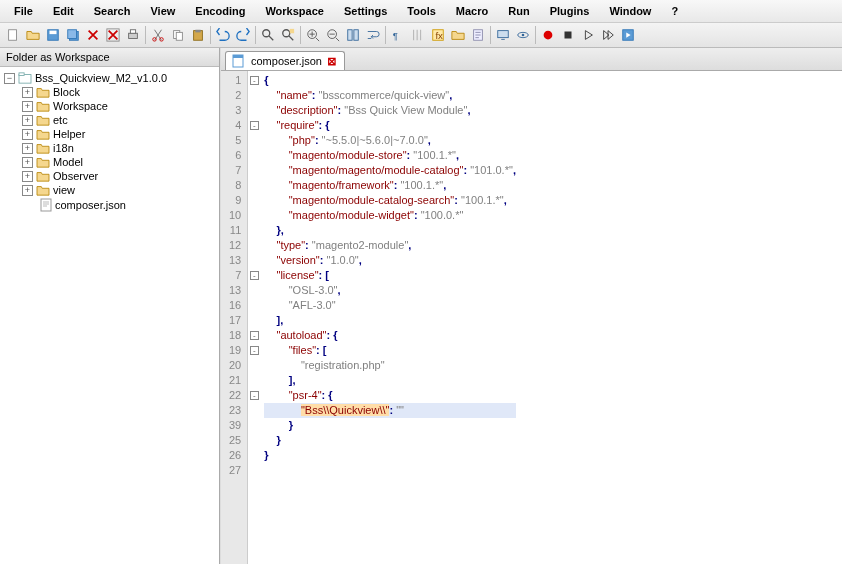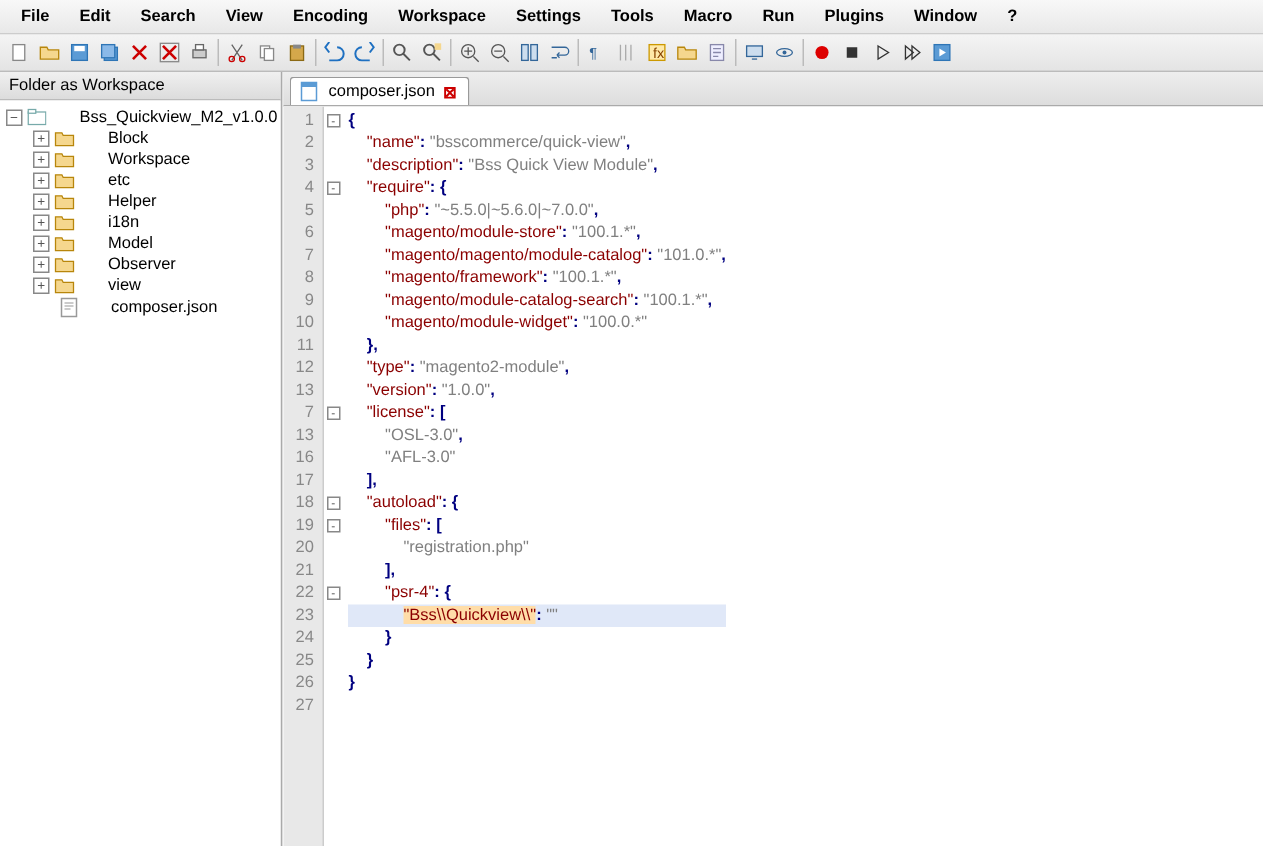--- a/index.html
+++ b/index.html
@@ -4,31 +4,31 @@
 <style>
 * { margin: 0; padding: 0; box-sizing: border-box; font-family: Tahoma, Arial, sans-serif; font-size: 11px; }
 body { background: #f0f0f0; width: 842px; height: 564px; overflow: hidden; display: flex; flex-direction: column; }
 .menubar { background: linear-gradient(#f8f8f8,#e8e8e8); display: flex; padding: 2px 4px; border-bottom: 1px solid #ccc; }
 .menubar span { padding: 3px 10px; cursor: pointer; font-weight: bold; }
 .toolbar { background: linear-gradient(#f4f4f4,#e4e4e4); display: flex; padding: 2px 3px; border-bottom: 1px solid #bbb; gap: 0; align-items: center; }
 .tb-btn { width: 18px; height: 18px; margin: 1px; display:flex; align-items:center; justify-content:center; border:1px solid transparent; border-radius:2px; cursor:pointer;}
 .tb-btn svg { width:14px; height:14px; }
 .tb-sep { width:1px; height:18px; background:#bbb; margin:0 2px; }
 .main { flex:1; display:flex; overflow:hidden; }
-.sidebar { width:188px; background:#fff; border-right:1px solid #aaa; display:flex; flex-direction:column; }
+.sidebar { width:220px; background:#fff; border-right:1px solid #aaa; display:flex; flex-direction:column; }
 .panel-title { background:linear-gradient(#f0f0f0,#dcdcdc); padding:3px 6px; border-bottom:1px solid #bbb; font-size:11px; }
 .tree { flex:1; padding:4px 2px; background:#fff; overflow:auto; }
 .tree-node { display:flex; align-items:center; padding:1px 0; white-space:nowrap; cursor:pointer; }
 .tree-indent0 { padding-left:2px; }
 .tree-indent1 { padding-left:20px; }
 .tree-indent2 { padding-left:38px; }
 .tree-toggle { width:11px; height:11px; border:1px solid #888; background:#fff; margin-right:3px; display:flex; align-items:center; justify-content:center; font-size:9px; line-height:1; color:#555; }
 .folder-icon { width:14px; height:12px; margin-right:3px; }
 .file-icon { width:12px; height:14px; margin-right:3px; }
-.tree-label { font-size:11px;margin-left:19px; }
+.tree-label { font-size:11px; }
 .editor-area { flex:1; display:flex; flex-direction:column; background:#fff; border-left:1px solid #ddd; }
 .tabstrip { background:linear-gradient(#eee,#ddd); display:flex; padding:3px 4px 0; border-bottom:1px solid #aaa; }
 .tab { background:#fff; border:1px solid #999; border-bottom:none; padding:2px 6px; display:flex; align-items:center; gap:4px; border-radius:3px 3px 0 0; }
 .tab-close { width:12px; height:12px; display:flex; align-items:center; justify-content:center; cursor:pointer; color:#c00; font-weight:bold; }
 .code-wrap { flex:1; display:flex; overflow:auto; background:#fff; font-family:Consolas,'Courier New',monospace; font-size:12px; }
 .gutter { background:#e8e8e8; text-align:right; padding:2px 6px 2px 8px; color:#888; border-right:1px solid #ccc; user-select:none; }
 .gutter div { height:15px; line-height:15px; }
 .fold { width:12px; padding-top:2px; }
 .fold div { height:15px; display:flex; align-items:center; justify-content:center; }
 .fold-box { width:9px; height:9px; border:1px solid #888; background:#fff; font-size:8px; line-height:1; display:flex; align-items:center; justify-content:center; color:#555;}
@@ -346,21 +346,21 @@
           <div>7</div>
           <div>13</div>
           <div>16</div>
           <div>17</div>
           <div>18</div>
           <div>19</div>
           <div>20</div>
           <div>21</div>
           <div>22</div>
           <div>23</div>
-          <div>24</div>
+          <div>39</div>
           <div>25</div>
           <div>26</div>
           <div>27</div>
       </div>
       <div class="fold">
         <div>
             <span class="fold-box">-</span>
           </div>
         <div></div>
           <div></div>

